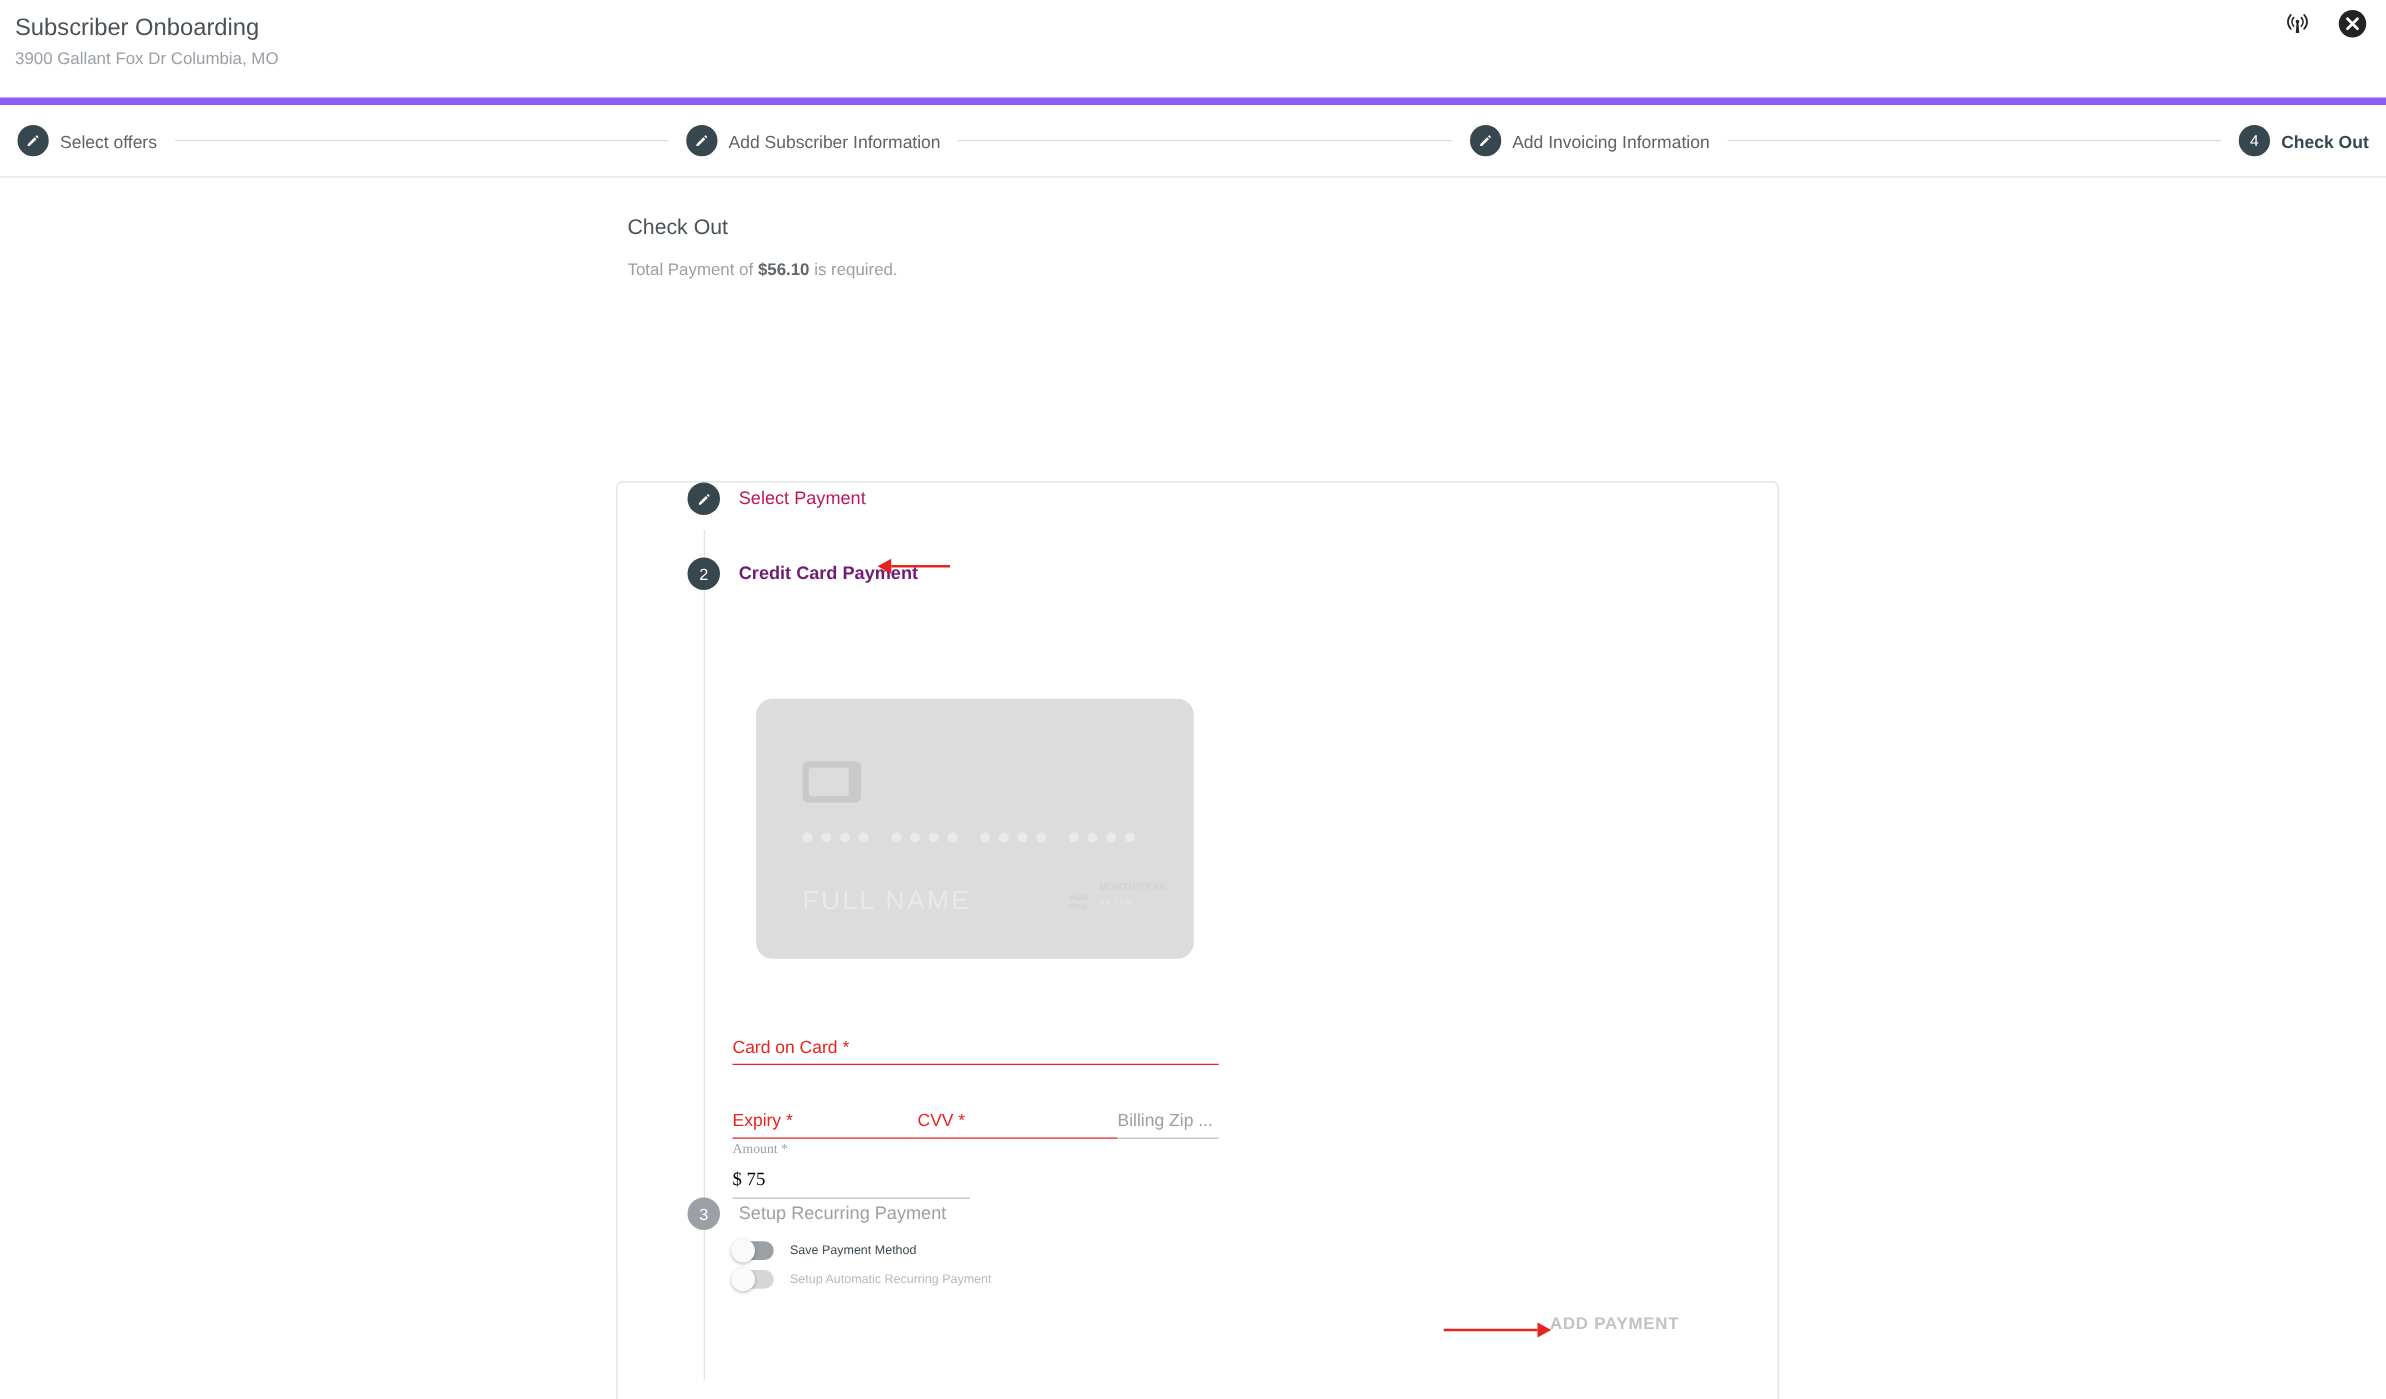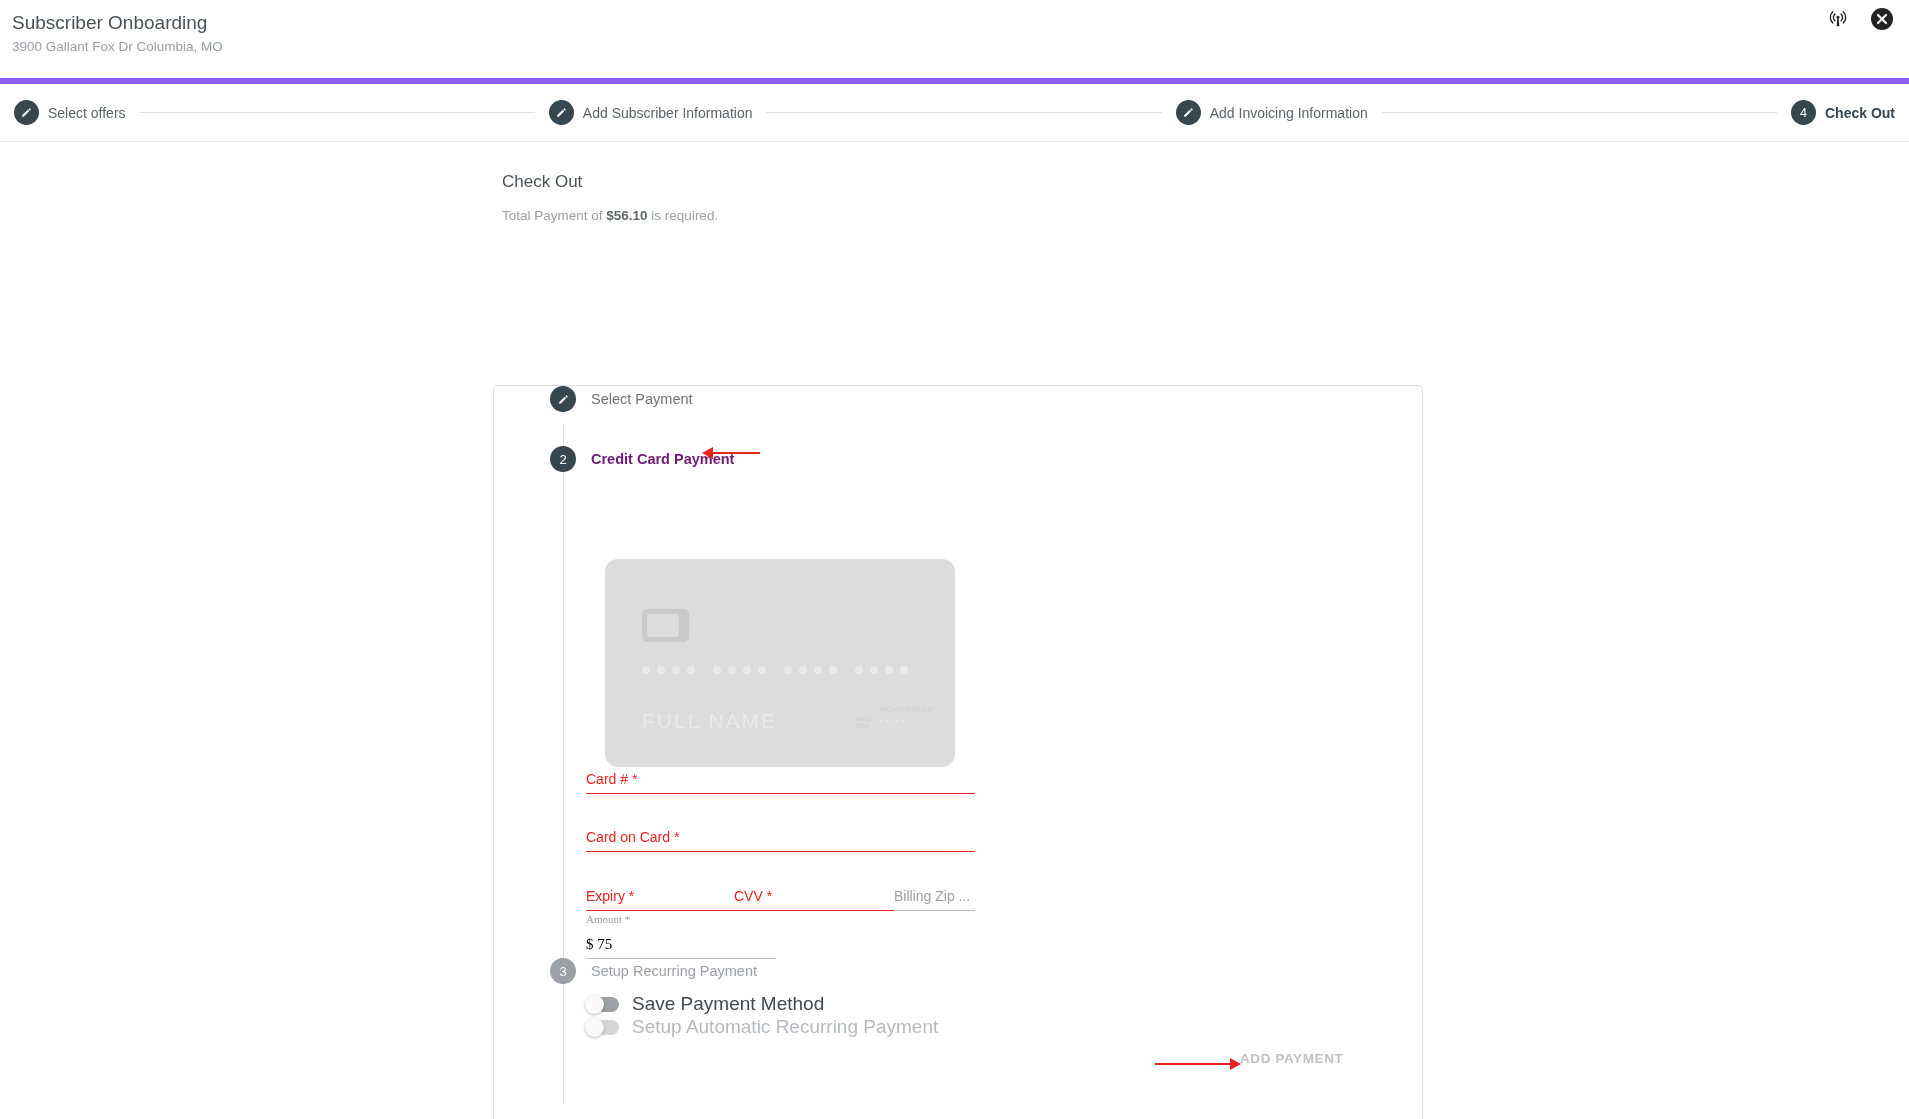--- a/index.html
+++ b/index.html
@@ -117,21 +117,21 @@
     width: 26px; height: 26px;
     border-radius: 50%;
     background: #37474f;
     color: #fff;
     display: flex; align-items: center; justify-content: center;
     font-size: 13px;
     position: relative; z-index: 2;
     flex: 0 0 auto;
   }
   .pstep-circle.inactive { background: #9aa0a6; }
-  .pstep-label { font-size: 14.5px; color: #737373; }
+  .pstep-label { font-size: 14.5px; color: #be185d; }
   .pstep-label.muted { color: #9aa0a6; }
   .pstep-label.bold { font-weight: bold; color: #701a75; }
 
   
   .arrow {
     position: absolute;
     height: 12px;
     display: flex;
     align-items: center;
   }
@@ -257,21 +257,21 @@
   .toggle.disabled { background: #d4d6d8; }
   .toggle:before {
     content: "";
     position: absolute;
     left: -1px; top: -2px;
     width: 19px; height: 19px;
     border-radius: 50%;
     background: #fafafa;
     box-shadow: 0 1px 3px rgba(0,0,0,.28);
   }
-  .toggle-label { font-size: 19px; color: #3f4a52; }
+  .toggle-label { font-size: 10px; color: #3f4a52; }
   .toggle-label.muted { color: #b6babd; }
 
   .add-payment {
     position: absolute;
     left: 1240px; top: 909px;
     font-size: 13.5px;
     letter-spacing: .6px;
     color: #bfc3c6;
     font-weight: bold;
     cursor: default;
@@ -405,23 +405,20 @@
     <div class="card-name">FULL  NAME</div>
     <div class="card-exp">
       <div class="monthyear">MONTH/YEAR</div>
       <div class="row2">
         <div class="validthru">valid thru</div>
         <div class="expdots">••/••</div>
       </div>
     </div>
   </div>
 
-  <div class="field error" style="left:586px; top:618px; width:389px; height:34px;">
-    <span class="flabel">Card # *</span>
-  </div>
 
   <div class="field error" style="left:586px; top:676px; width:389px; height:34px;">
     <span class="flabel">Card on Card *</span>
   </div>
 
   <div class="field error" style="left:586px; top:735px; width:148px; height:34px;">
     <span class="flabel">Expiry *</span>
   </div>
 
   <div class="field error" style="left:734px; top:735px; width:160px; height:34px;">

